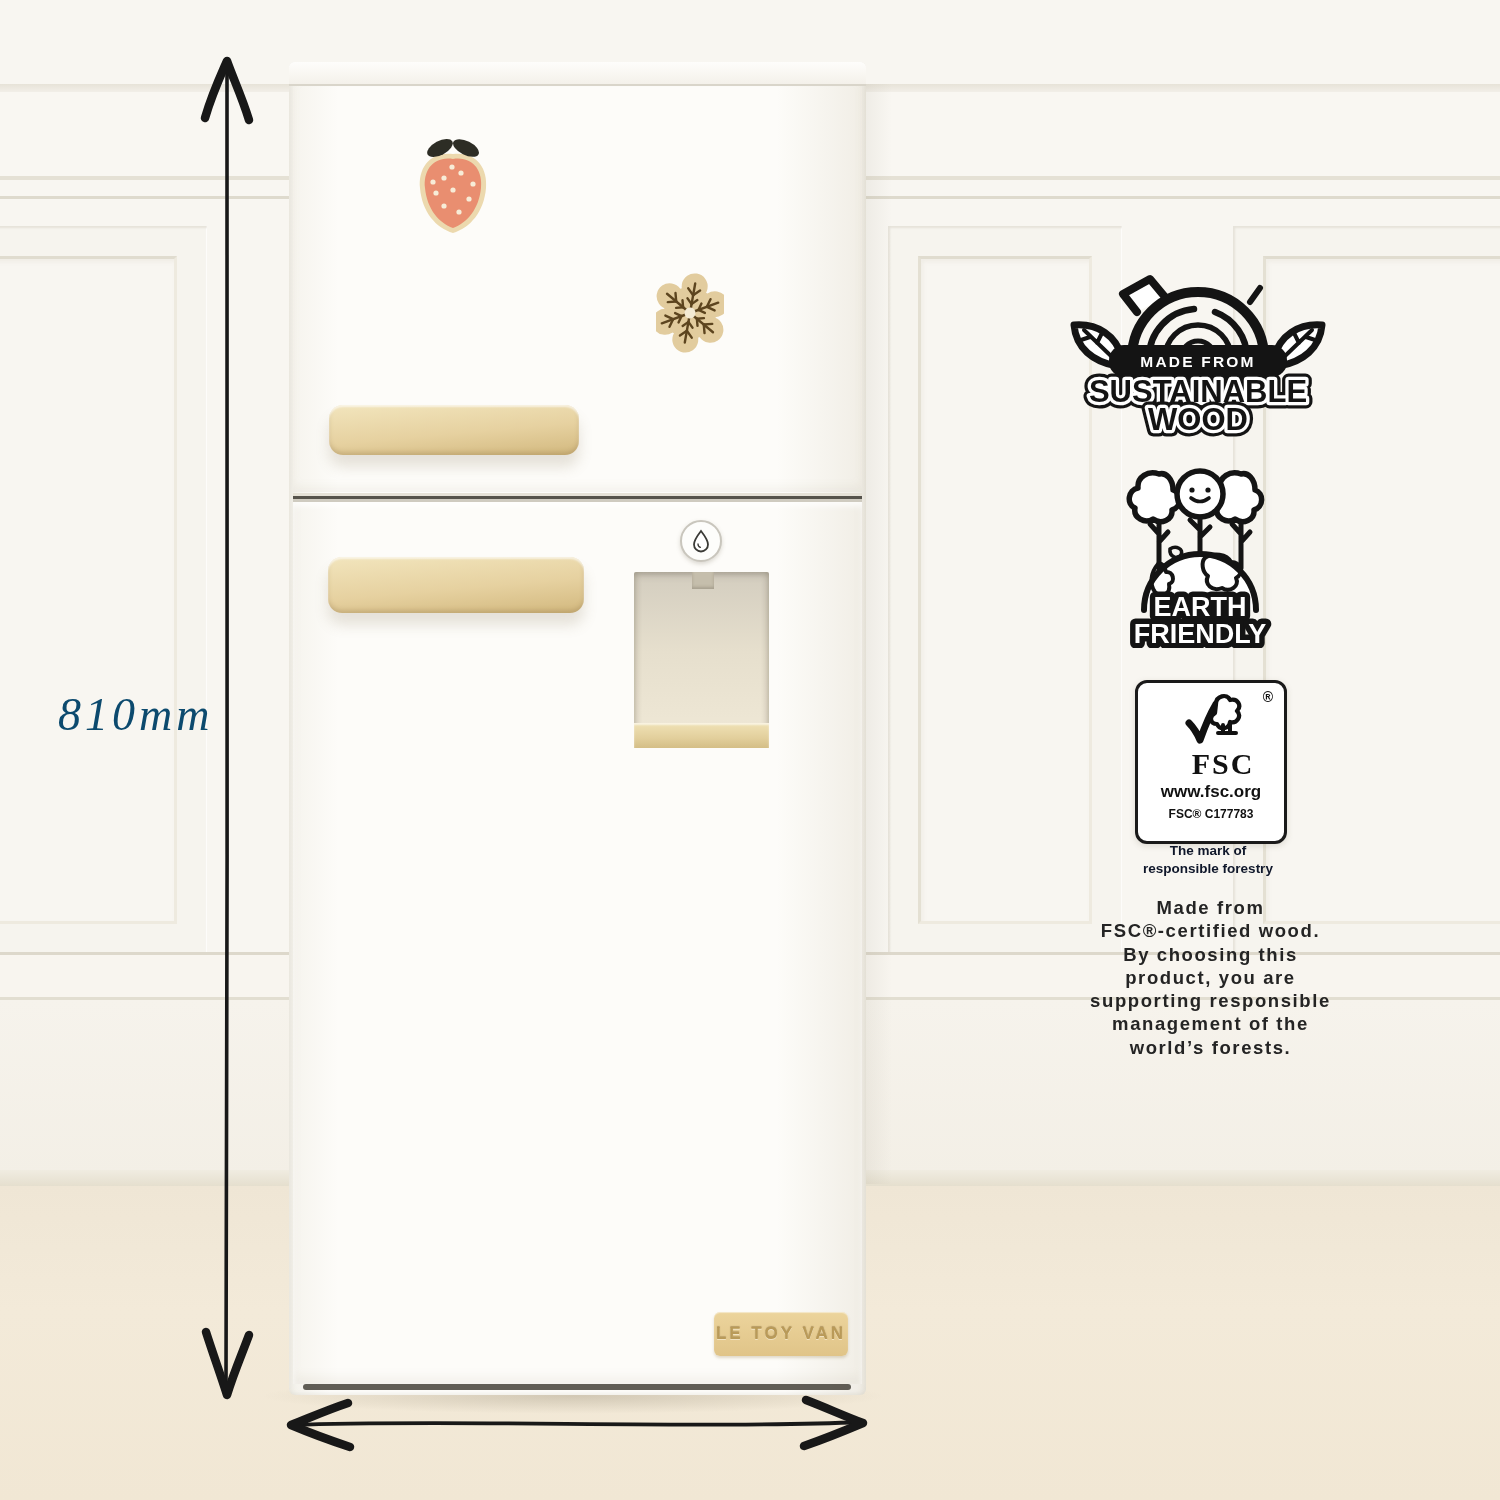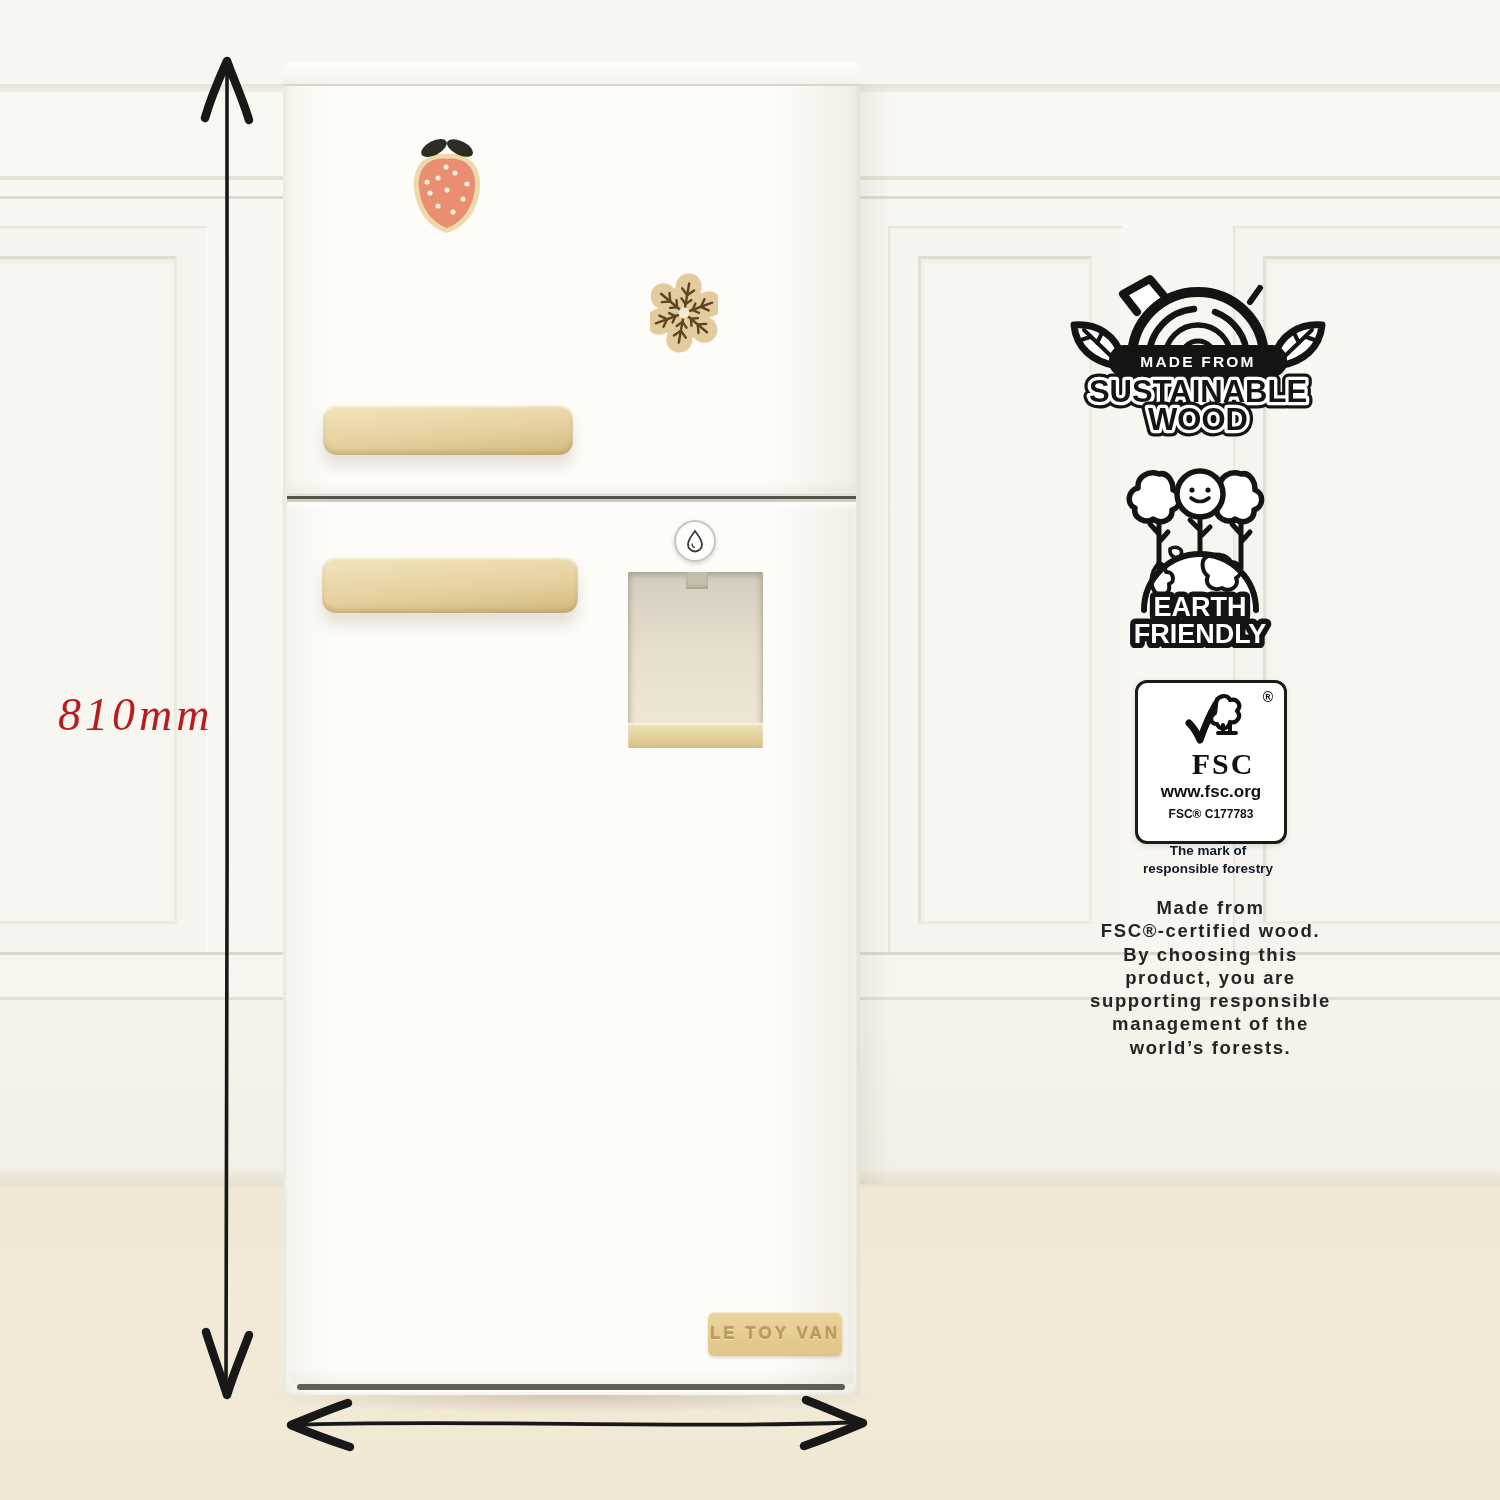--- a/index.html
+++ b/index.html
@@ -30,21 +30,21 @@
   .baseboard-shadow{position:absolute;left:0;top:1170px;width:1500px;height:16px;
     background:linear-gradient(#f0ece1,#e5dfce);}
   .floor{position:absolute;left:0;top:1186px;width:1500px;height:314px;
     background:linear-gradient(#efe6d5,#f3ead9 40%,#f1e7d4);}
   .fridge-floor-shadow{position:absolute;left:258px;top:1378px;width:630px;height:36px;
     background:radial-gradient(ellipse at 50% 50%, rgba(95,85,60,.22), rgba(95,85,60,0) 70%);}
   .wall-shadow-right{position:absolute;left:858px;top:84px;width:34px;height:1100px;
     background:linear-gradient(90deg, rgba(120,112,92,.10), rgba(120,112,92,0));}
 
   
-  .fridge{position:absolute;left:283px;top:62px;width:577px;height:1333px;
+  .fridge{position:absolute;left:289px;top:62px;width:577px;height:1333px;
     background:linear-gradient(90deg,#f3f1ea,#fdfcf9 7%,#fdfcf9 86%,#efece4);
     border-radius:6px;
     box-shadow:inset 0 2px 0 #fff, inset -3px 0 5px rgba(140,130,110,.12), inset 3px 0 5px rgba(160,150,130,.10);}
   .fridge-top-cap{position:absolute;left:0;top:0;width:577px;height:22px;
     background:linear-gradient(#fefdfb,#f4f1ea);border-bottom:2px solid #d9d5ca;border-radius:6px 6px 0 0;}
   .freezer-door{position:absolute;left:4px;top:24px;width:569px;height:406px;
     background:linear-gradient(90deg,#f6f4ee,#fdfcf9 8%,#fdfcf9 85%,#f1eee6);
     box-shadow:inset 0 -6px 8px rgba(150,140,118,.08);}
   .door-seam{position:absolute;left:4px;top:431px;width:569px;height:9px;
     background:linear-gradient(#e6e2d7 0 3px,#56534b 3px 6px,#cfcbc0 6px 9px);}
@@ -76,21 +76,21 @@
     display:flex;align-items:center;justify-content:center;}
   .brand-plaque span{font-size:17px;font-weight:bold;letter-spacing:3px;color:#b99a58;
     text-shadow:0 1px 0 rgba(255,255,255,.45), 0 -1px 1px rgba(120,90,40,.45);}
   .magnet{position:absolute;}
   .magnet-strawberry{left:125px;top:74px;width:78px;height:102px;}
   .magnet-snowflake{left:367px;top:206px;width:68px;height:88px;}
 
   
   .arrow{position:absolute;}
   .dim-label{position:absolute;font-family:"Liberation Serif","DejaVu Serif",serif;
-    font-style:italic;color:#b91c1c;font-size:46px;letter-spacing:4px;}
+    font-style:italic;color:#0c4a6e;font-size:46px;letter-spacing:4px;}
   .dim-810{left:58px;top:688px;}
   .dim-350{left:411px;top:1434px;width:300px;text-align:center;}
   .dim-330{left:850px;top:1292px;width:230px;text-align:center;line-height:1.18;}
 
   
   .badge{position:absolute;}
   .badge-wood{left:1053px;top:266px;width:290px;height:172px;}
   .badge-earth{left:1103px;top:460px;width:195px;height:188px;}
   .bubble-outer{stroke:#141414;fill:#141414;stroke-linejoin:round;paint-order:stroke;}
   .bubble-white{stroke:#ffffff;fill:#ffffff;stroke-linejoin:round;paint-order:stroke;}

